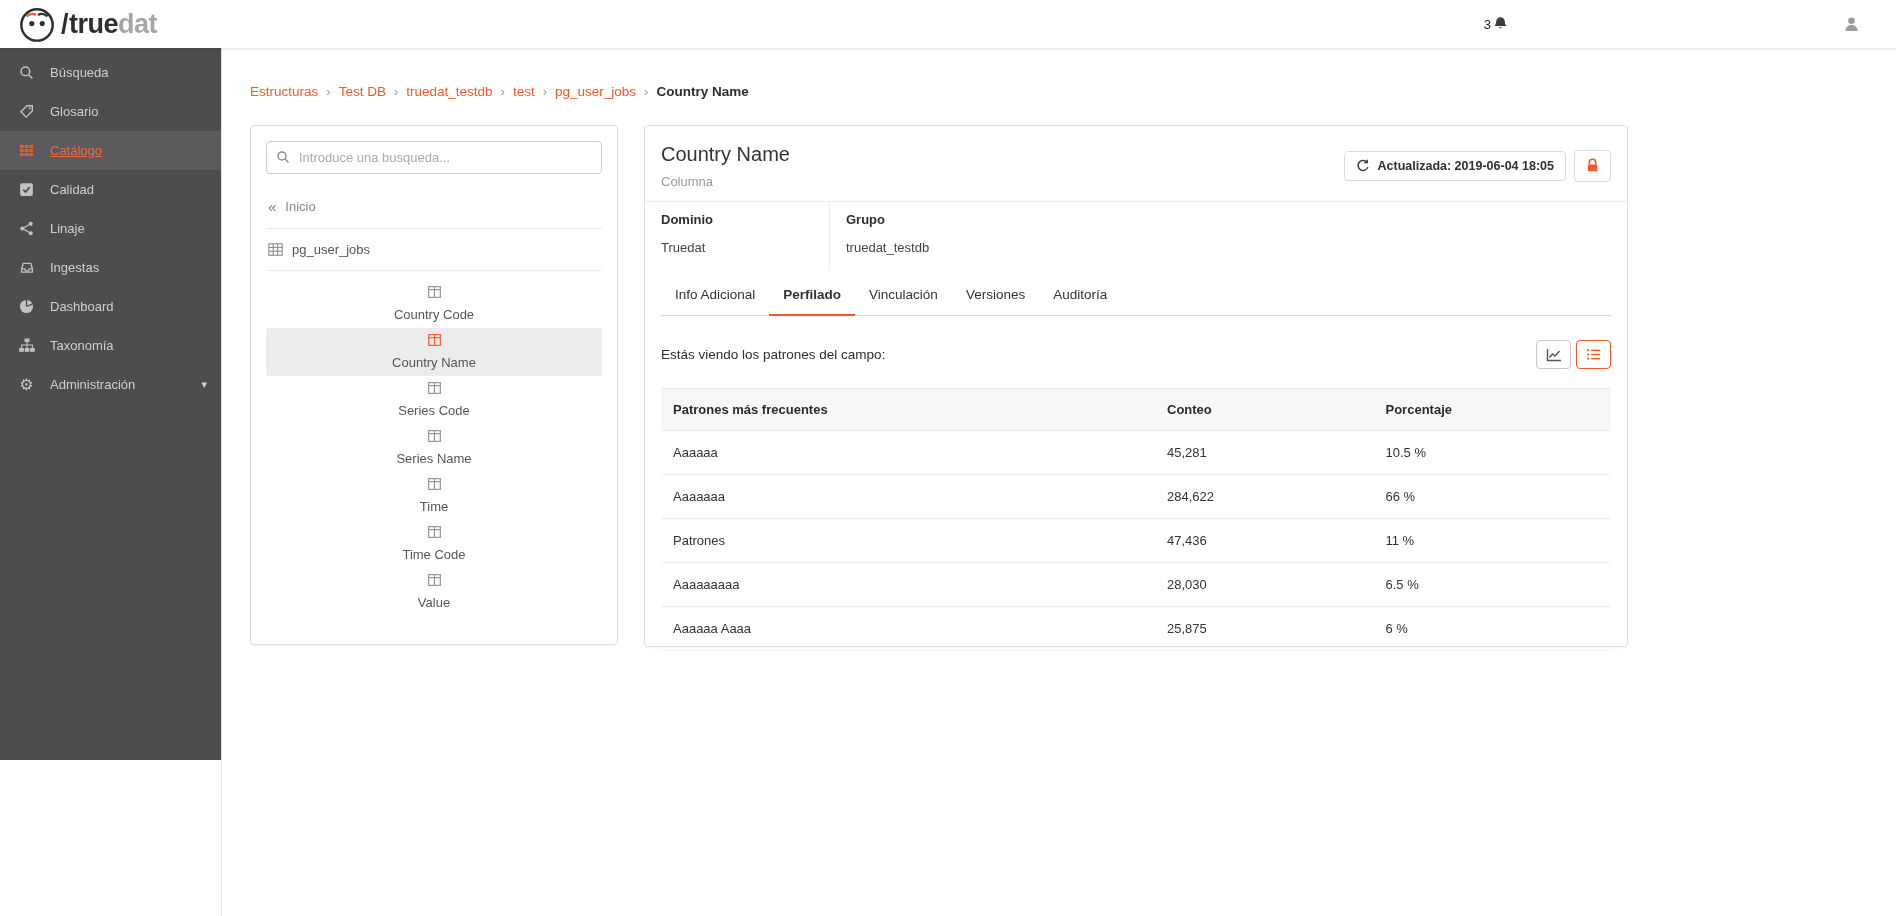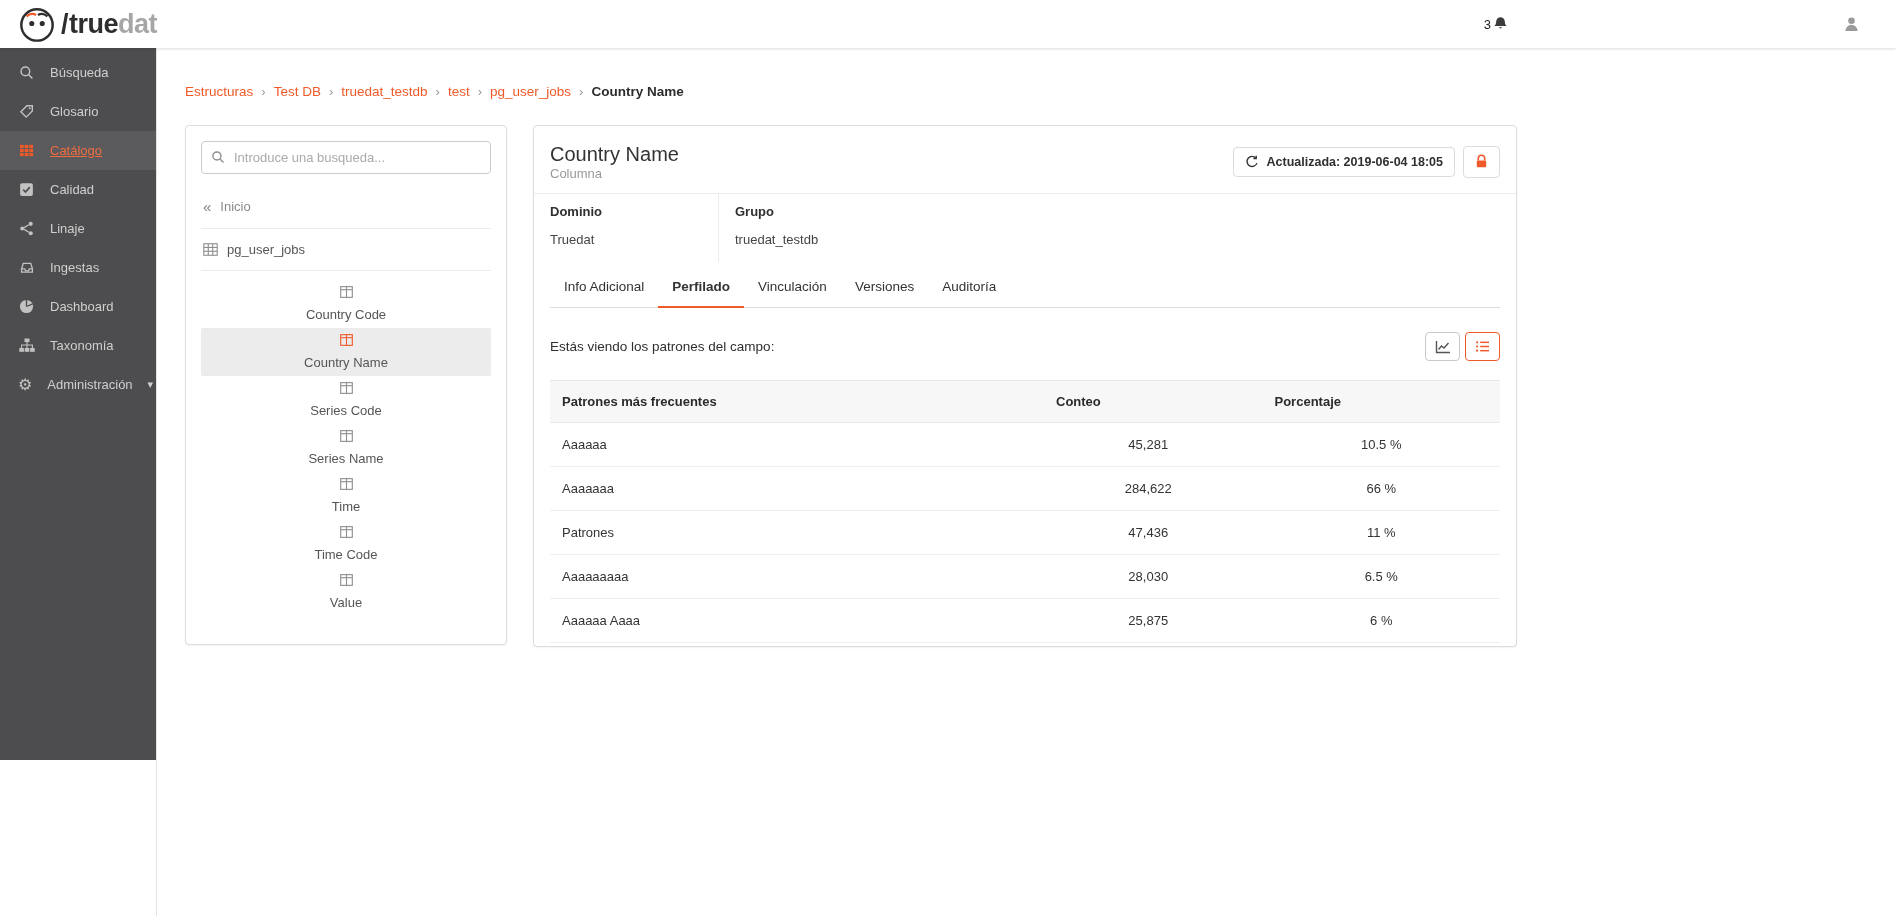--- a/index.html
+++ b/index.html
@@ -25,40 +25,40 @@
   .logo-text{font-size:27px; font-weight:bold; letter-spacing:-.5px; color:#2e2e2e; line-height:1;}
   .logo-text .slash{margin-right:1px;}
   .logo-text .dat{color:#a6a6a6;}
   .notif{position:absolute; right:388px; top:50%; transform:translateY(-50%);
     display:flex; align-items:center; gap:2px; font-size:13px; color:#222; cursor:pointer;}
   .notif svg{color:#3c3c3c;}
   .user-btn{position:absolute; right:36px; top:50%; transform:translateY(-50%);
     color:#9b9b9b; cursor:pointer; display:flex;}
   
   .app{display:flex; height:868px;}
-  .sidebar{width:157px; flex:none; border-right:1px solid #e3e3e3; background:#fff;}
+  .sidebar{width:222px; flex:none; border-right:1px solid #e3e3e3; background:#fff;}
   .sidebar-dark{background:var(--side-bg); height:712px; padding-top:5px;}
   .side-item{height:39px; display:flex; align-items:center; gap:15px;
     padding:0 14px 0 18px; font-size:13px; color:#cfcfcf; cursor:pointer;}
   .side-item .sicon{width:17px; display:flex; justify-content:center; color:#c2c2c2;}
   .side-item.active{background:var(--side-bg-active); color:var(--orange-soft);text-decoration:underline;}
   .side-item.active .sicon{color:var(--orange);}
   .side-item .chev{margin-left:auto; font-size:11px; color:#cfcfcf;}
   .gear-glyph{font-size:16px; line-height:1;}
   
   .content{flex:1; padding-left:28px;}
   .breadcrumb{margin-top:36px; display:flex; align-items:center; gap:8px; font-size:13.5px;}
   .crumb{color:var(--orange); cursor:pointer;}
   .crumb-sep{color:#9a9a9a; font-size:13px;}
   .crumb-current{color:#2d2d2d; font-weight:bold;}
   .cards{display:flex; margin-top:26px; align-items:flex-start;}
   .card{background:#fff; border:1px solid var(--border); border-radius:4px;
     box-shadow:0 1px 2px rgba(0,0,0,.05);}
   
-  .tree-card{width:322px; height:520px; margin-right:26px; padding:15px;}
+  .tree-card{width:368px; height:520px; margin-right:26px; padding:15px;}
   .search-box{position:relative;}
   .search-box input{width:100%; height:33px; border:1px solid #ccc; border-radius:4px;
     padding:0 10px 0 32px; font-size:13px; color:#333; outline:none;
     font-family:"Liberation Sans",sans-serif;}
   .search-box input::placeholder{color:#aaa;}
   .search-box .mag{position:absolute; left:10px; top:9px; color:#8f8f8f; display:flex;}
   .back-row{margin-top:25px; padding:0 2px 14px; border-bottom:1px solid var(--border-light);
     display:flex; align-items:center; gap:9px; color:#8a8a8a; font-size:13px; cursor:pointer;}
   .back-row .laquo{font-size:15px; line-height:1; color:#7f7f7f;}
   .tbl-row{padding:13px 2px; border-bottom:1px solid var(--border-light);
@@ -66,21 +66,21 @@
   .tbl-row .cicon, .col-item .cicon{color:#8f8f8f; display:flex;}
   .col-list{margin-top:9px;}
   .col-item{display:flex; align-items:center; gap:9px; padding:6px 6px; border-radius:2px;
     font-size:13px; color:var(--text-soft); cursor:pointer;flex-direction:column;}
   .col-item.selected{background:#ececec;}
   .col-item.selected .cicon{color:var(--orange);}
   
   .detail-card{width:984px; height:522px;}
   .detail-head{display:flex; padding:16px 16px 12px;}
   .dh-title{font-size:20px; font-weight:400; color:#333; line-height:1.2;}
-  .dh-sub{font-size:13px; color:var(--text-muted); margin-top:0;}
+  .dh-sub{font-size:13px; color:var(--text-muted); margin-top:8px;}
   .dh-actions{margin-left:auto; display:flex; gap:8px; align-items:center;}
   .btn-updated{display:flex; align-items:center; gap:8px; border:1px solid #dcdcdc;
     border-radius:4px; background:#fff; padding:7px 11px; font-size:12.5px; font-weight:bold;
     color:#2f2f2f; cursor:pointer; font-family:"Liberation Sans",sans-serif;}
   .btn-updated .ric{display:flex; color:#333;}
   .btn-lock{width:37px; height:32px; border:1px solid #dcdcdc; border-radius:4px;
     background:#fff; display:flex; align-items:center; justify-content:center;
     color:var(--orange); cursor:pointer;}
   .fields{display:flex; border-top:1px solid var(--border-light);}
   .field{padding:10px 14px 15px 16px;}
@@ -98,21 +98,21 @@
   .toggle-btn{width:35px; height:29px; border:1px solid #c9c9c9; border-radius:4px;
     background:#fff; display:flex; align-items:center; justify-content:center;
     color:#555; cursor:pointer;}
   .toggle-btn.active{border-color:var(--orange); color:var(--orange);}
   .ptable{width:100%; border-collapse:collapse; table-layout:fixed;
     margin-top:19px; font-size:13px;}
   .ptable col.c1{width:52%;} .ptable col.c2{width:23%;} .ptable col.c3{width:25%;}
   .ptable thead th{background:#f7f7f7; text-align:left; font-weight:bold; color:#2b2b2b;
     padding:13px 12px; border-top:1px solid #e8e8e8; border-bottom:1px solid #e8e8e8;}
   .ptable tbody td{padding:14px 12px; border-bottom:1px solid #eee; color:#333;}
-  .ptable td.num{text-align:center;}
+  .ptable td.num{text-align:left;}
   .ptable td.cnt{padding-right:22px;}
 </style>
 </head>
 <body>
 
 <div class="header">
   <div class="logo">
     <span style="display:flex;">
       <svg width="38" height="38" viewBox="0 0 40 40">
         <circle cx="20" cy="21" r="16.5" fill="none" stroke="#2e2e2e" stroke-width="2.6"></circle>

